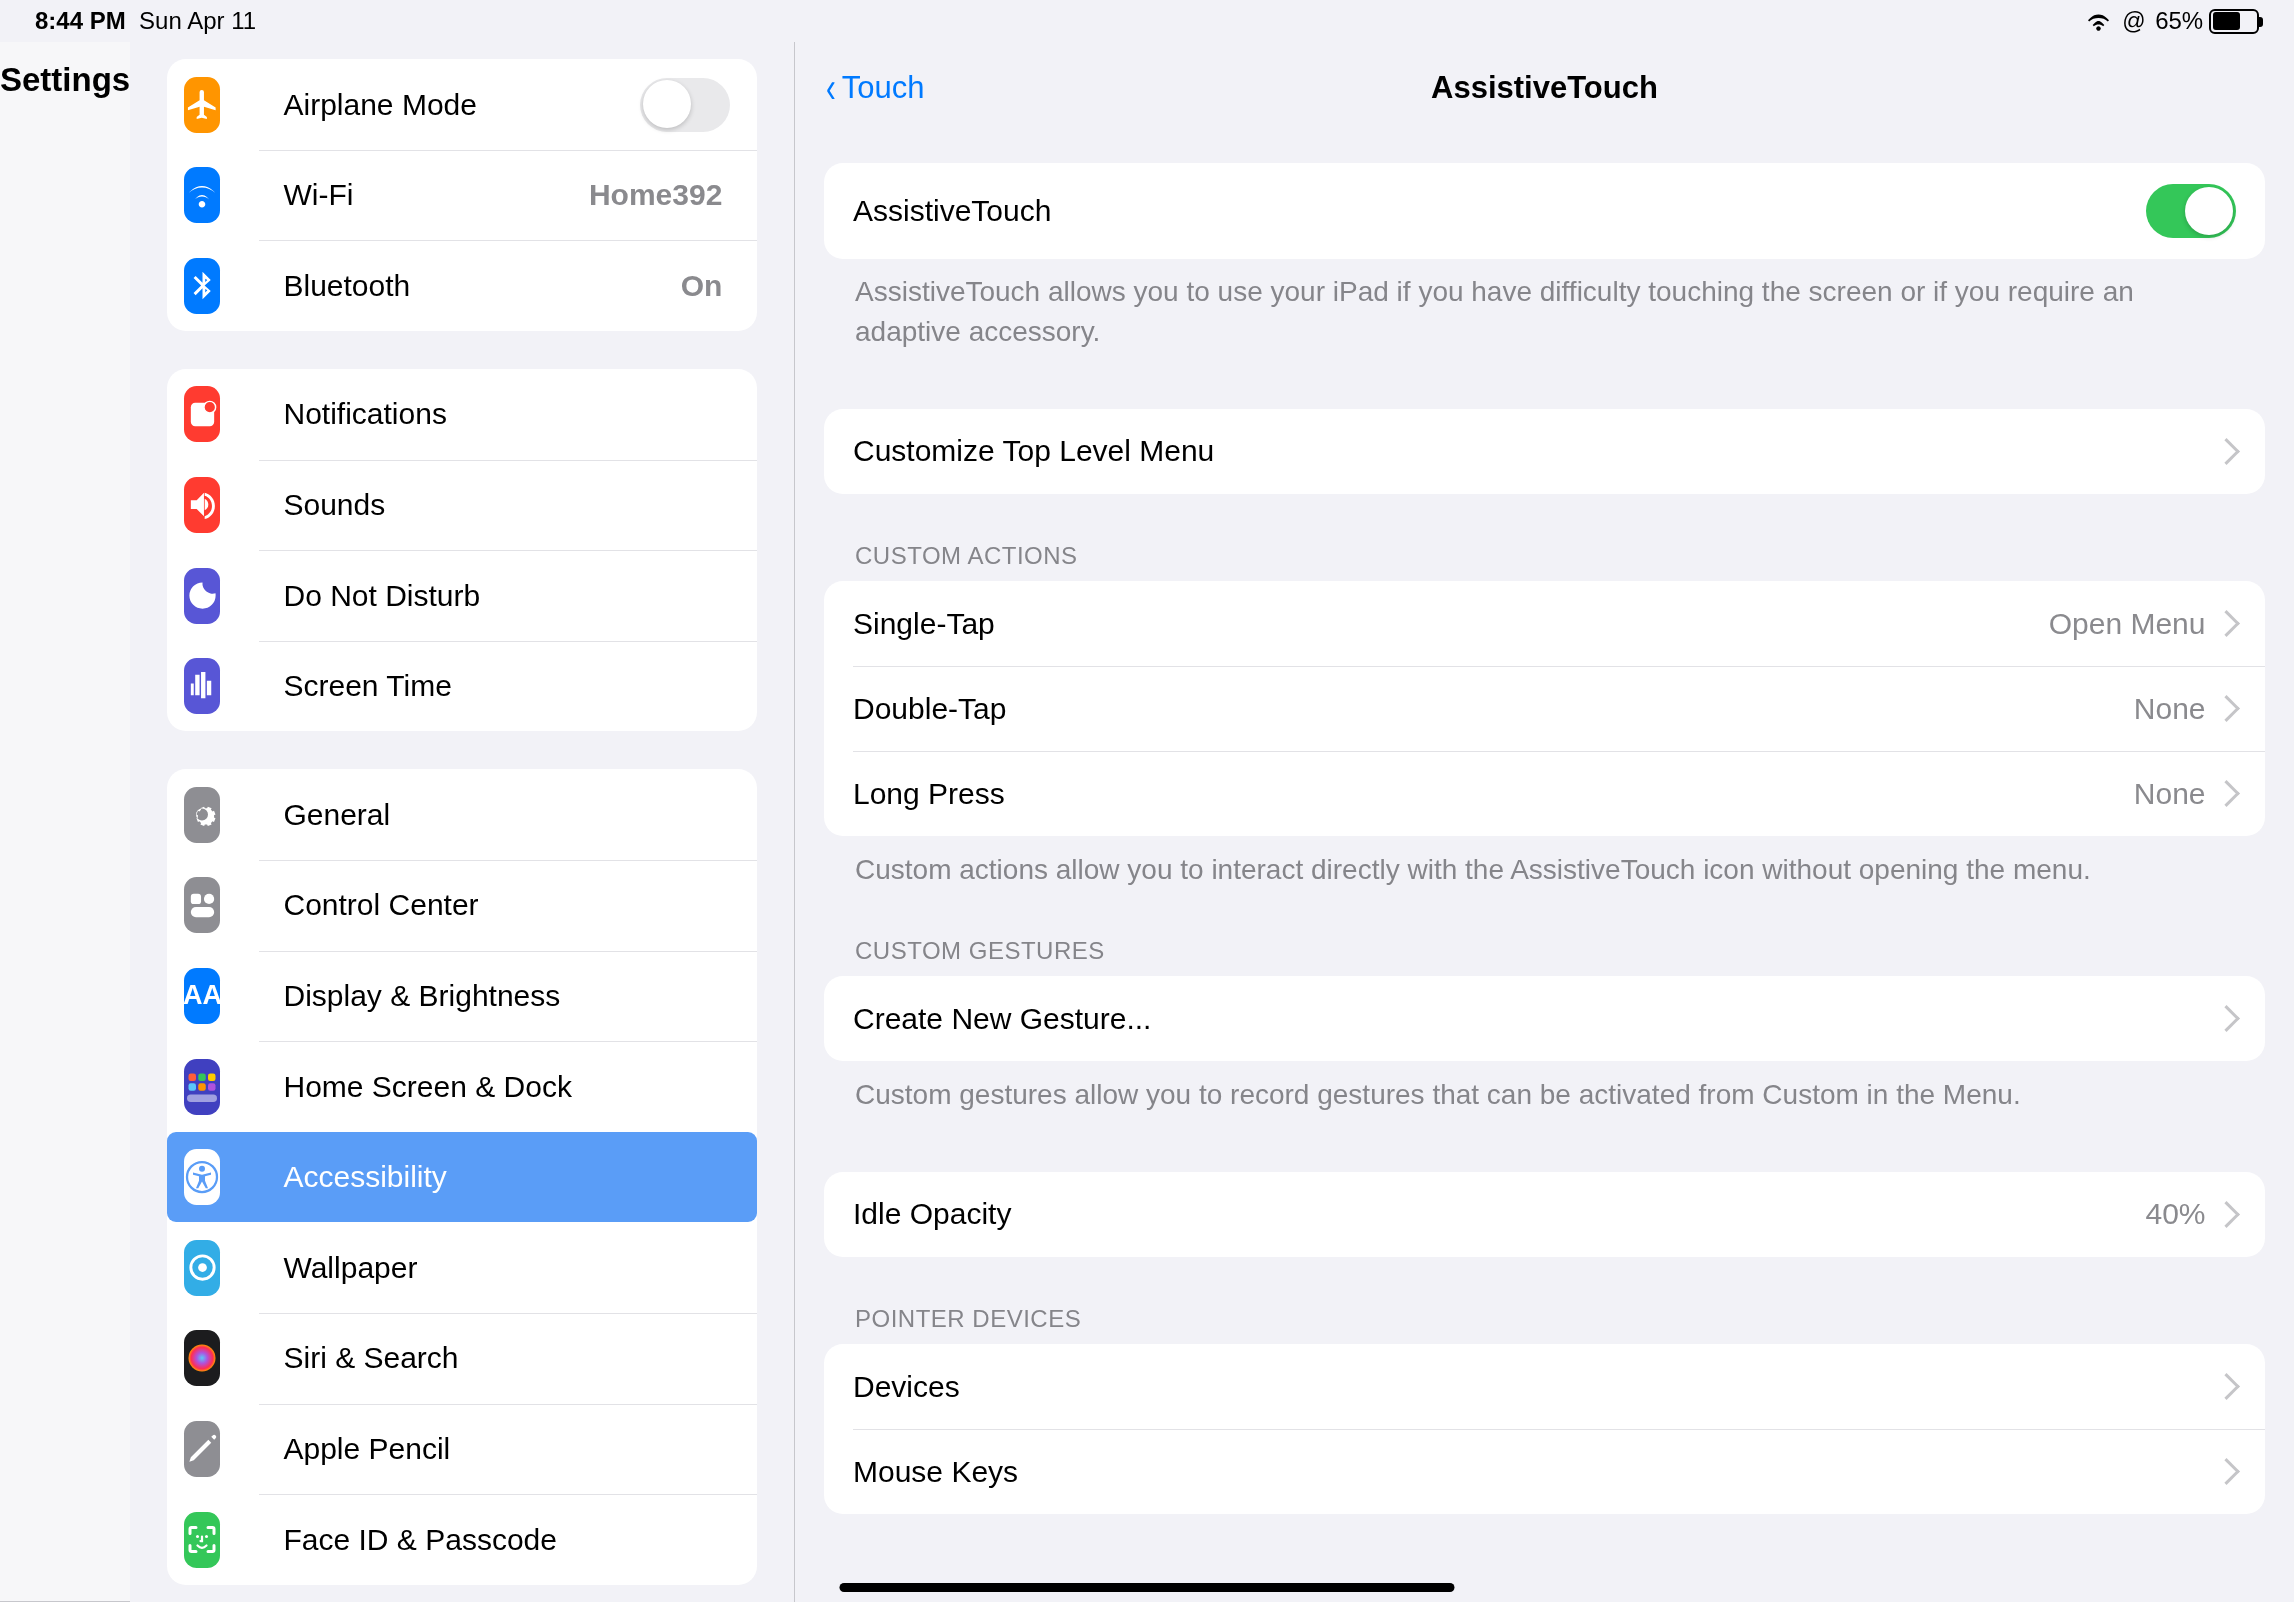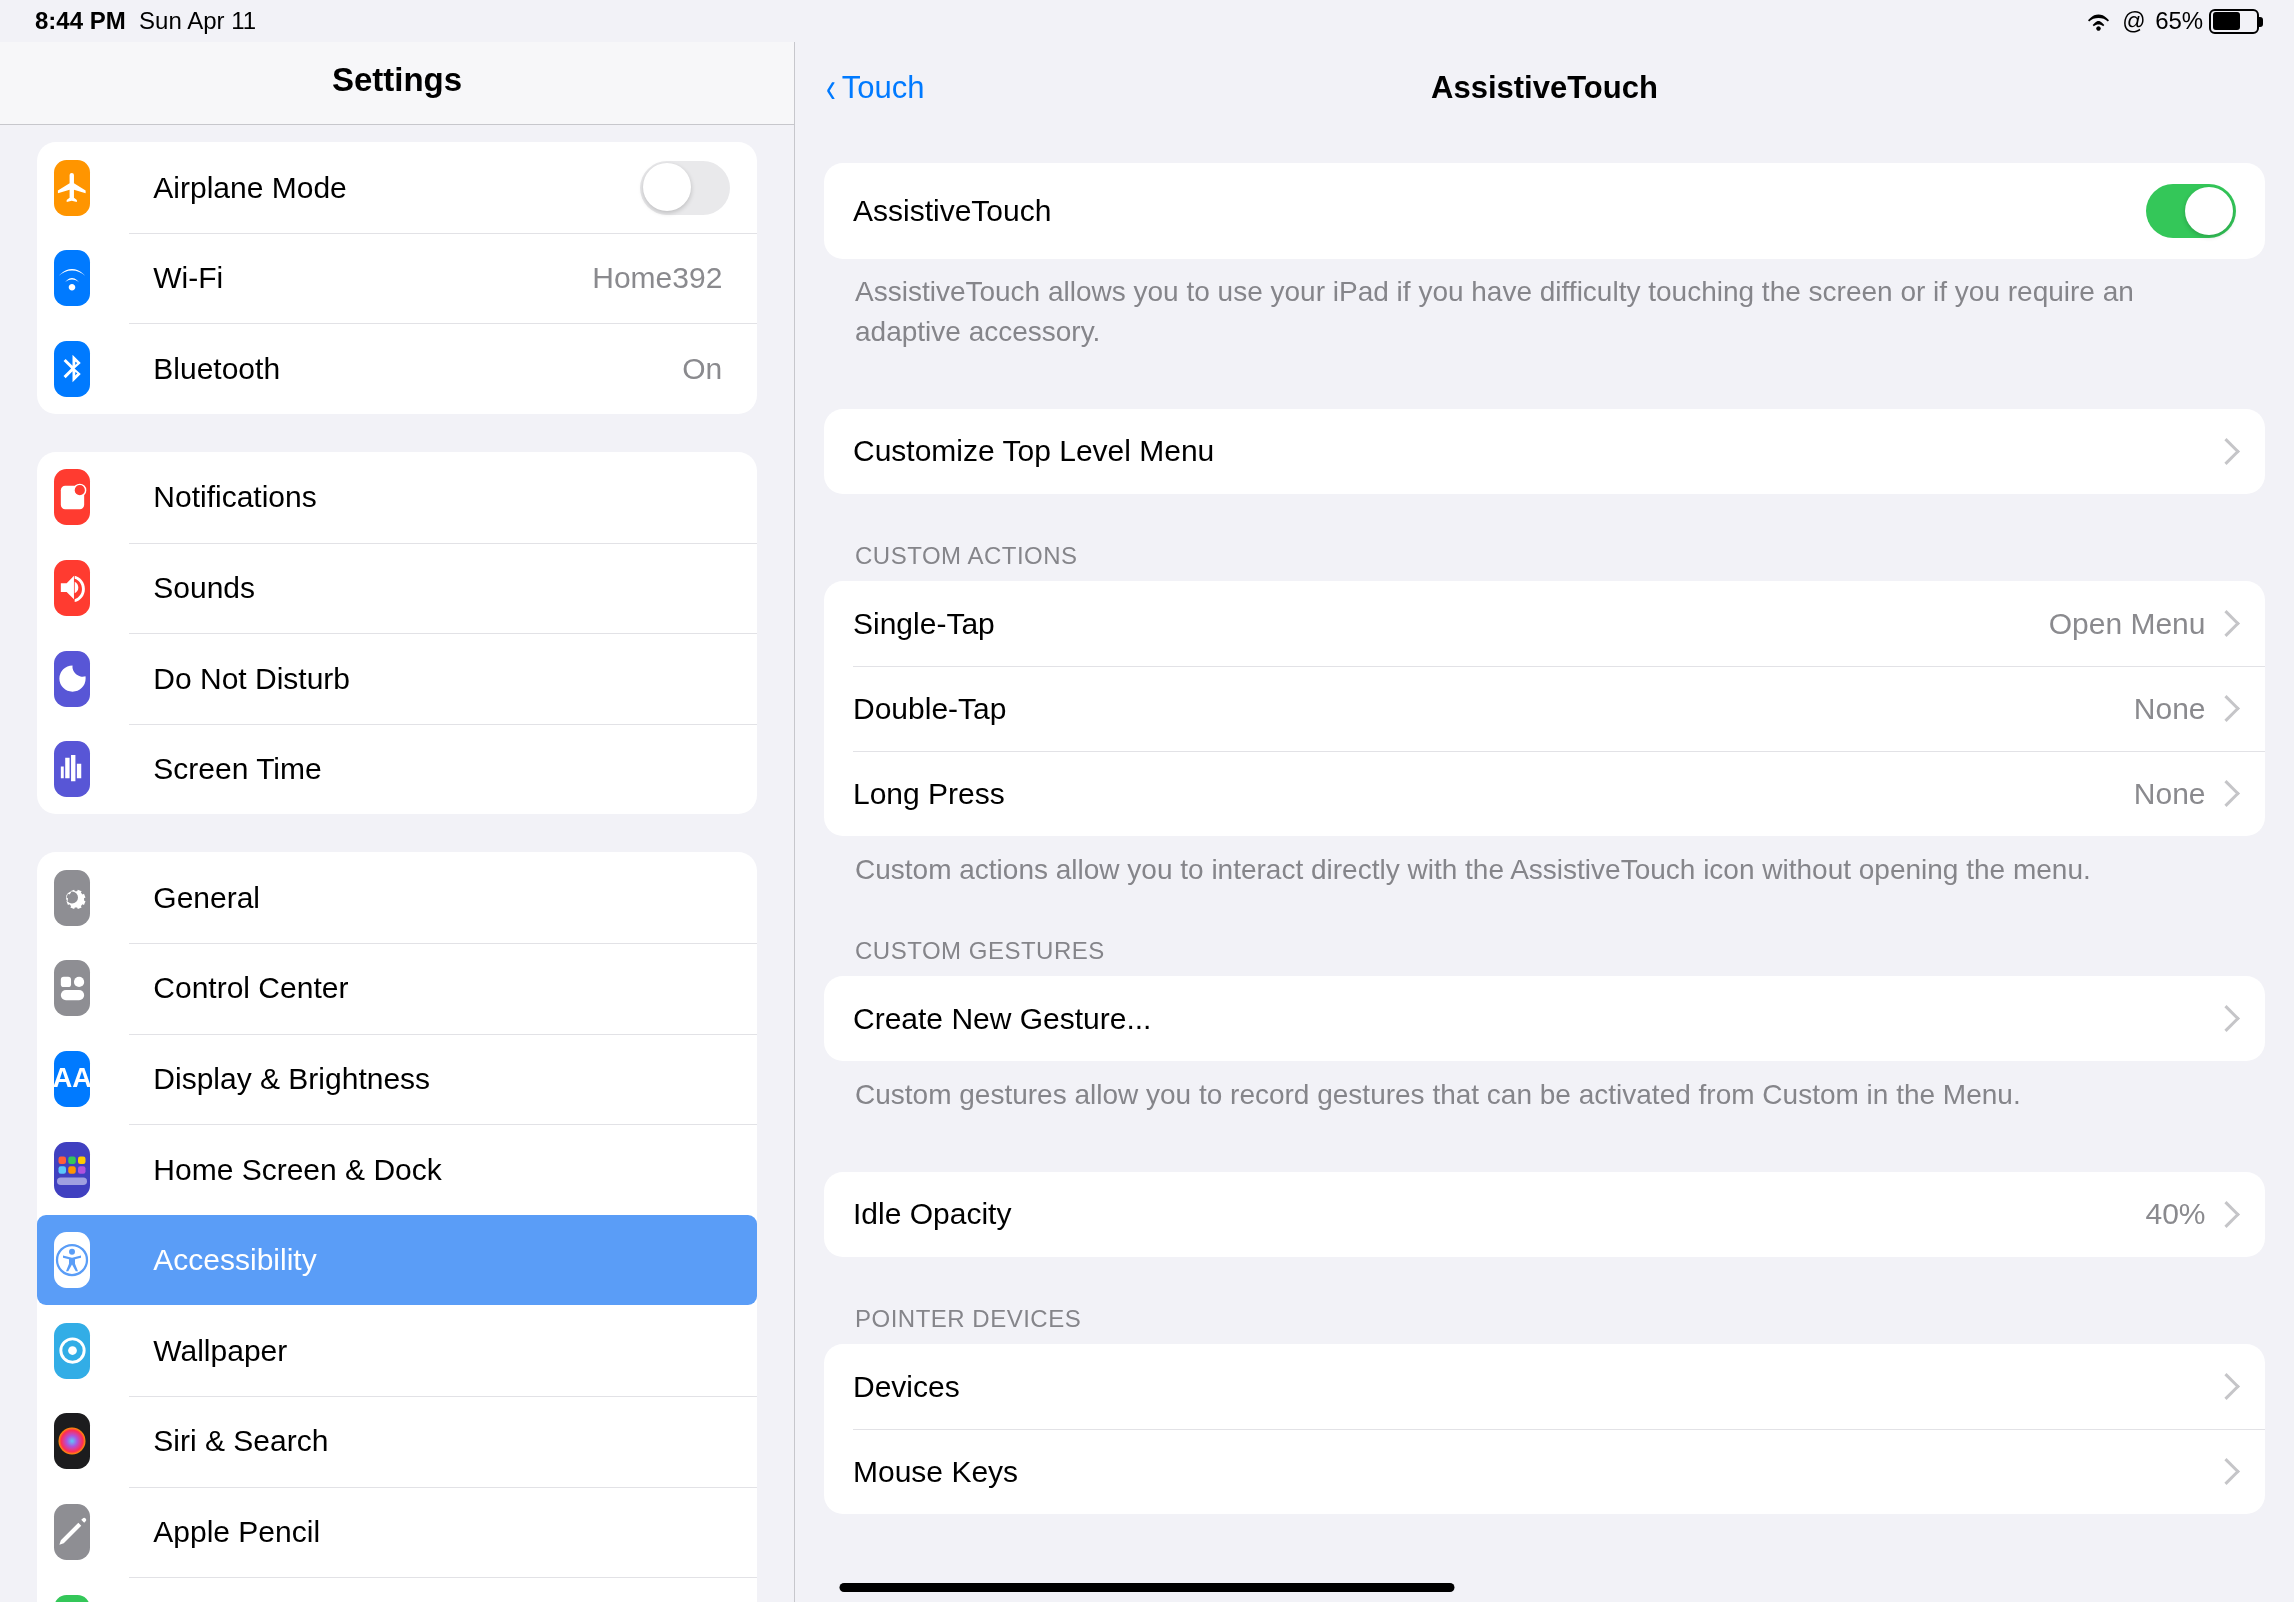--- a/index.html
+++ b/index.html
@@ -29,21 +29,21 @@
     .battery-shell { width:50px; height:25px; border:2.4px solid #000; border-radius:5.8px; position:relative; display:flex; align-items:center; padding:1.9px;}
     .battery-shell::after { content:""; position:absolute; right:-5.8px; top:6.7px; width:3.8px; height:9.6px; background:#000; border-radius:0 2.9px 2.9px 0;}
     .battery-fill { background:#000; height:100%; width:65%; border-radius:2.9px;}
     .orientation-lock { font-size:23px; font-weight:500; }
 
     .main-area { flex:1; display:flex; overflow:hidden;}
     .sidebar {
       width: 795px;
       border-right: 1px solid #c7c7cc;
       display:flex;
-      flex-direction: column;
+      flex-direction: row;
       background:#f2f2f7;
     }
     .sidebar-header {
       font-size: 33px;
       font-weight: 700;
       text-align: center;
       padding: 19px 0 25px;
       border-bottom: 1px solid #c7c7cc;
       background: #f7f7f9;
     }
@@ -76,21 +76,21 @@
       width: 36px;
       height:56px;
       border-radius: 12.5px;
       display:flex;
       align-items:center;
       justify-content:center;
       flex-shrink:0;
       margin-right: 21px;
     }
     .row-label { font-size: 30px; flex:1; }
-    .row-value { font-size: 30px; color:#8a8a8e; margin-right:7.7px;}
+    .row-value { font-size: 30px; color:#8a8a8e; margin-right:7.7px;font-weight:bold;}
     .toggle {
       width: 90px; height:54px; border-radius:29px; background:#e9e9eb; position:relative; flex-shrink:0;
     }
     .toggle.on { background:#34c759;}
     .toggle .knob { position:absolute; top:2.9px; left:2.9px; width:48px; height:48px; background:#fff; border-radius:50%; box-shadow:0 1.9px 5.8px rgba(0,0,0,0.2);}
     .toggle.on .knob { left:auto; right:2.9px;}
     .row.selected { background:#5a9df7;border-radius:9px; }
     .row.selected .row-label { color:#fff;}
     .row.selected::before { display:none;}
     .row.selected + .row::before { display:none;}

